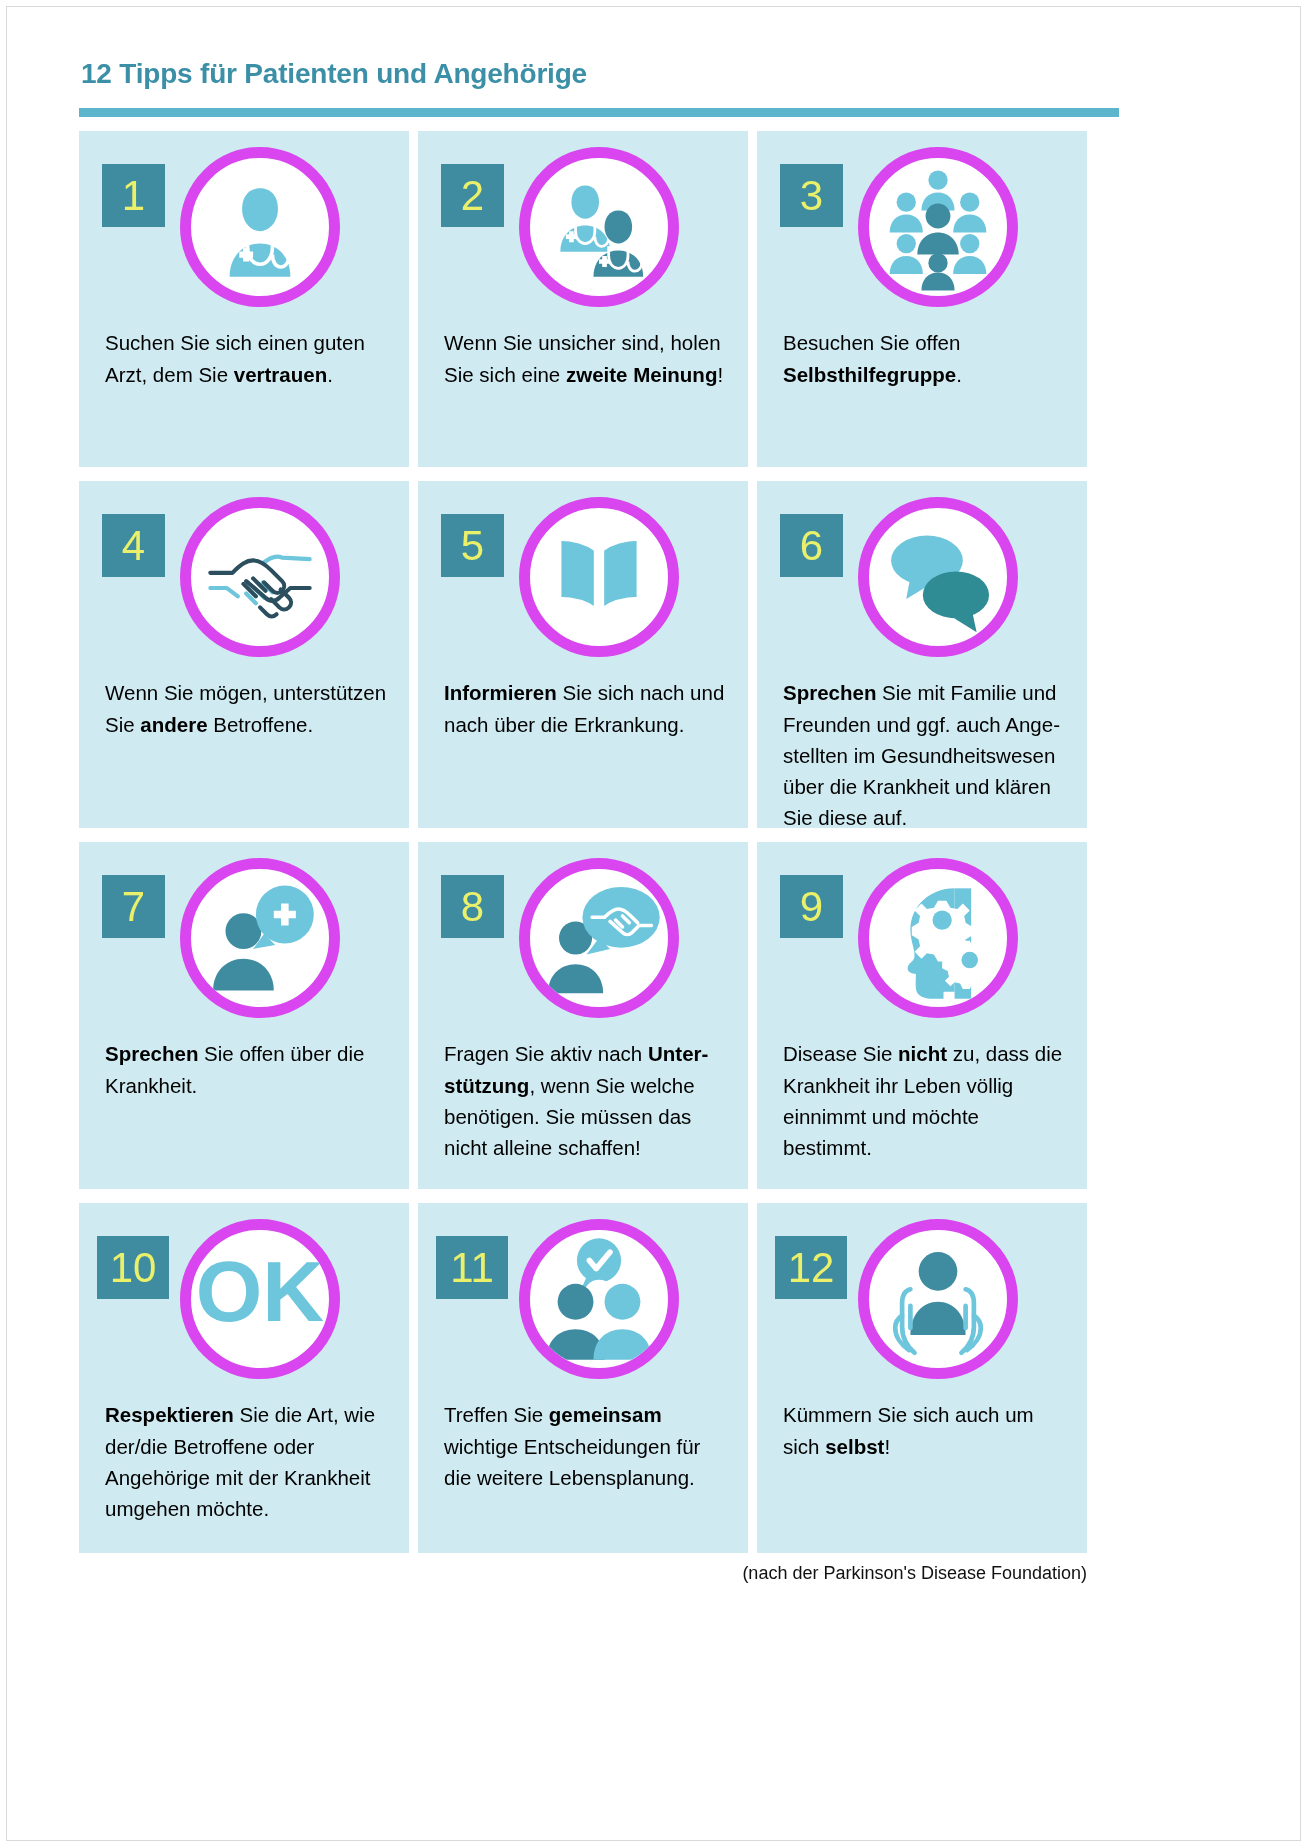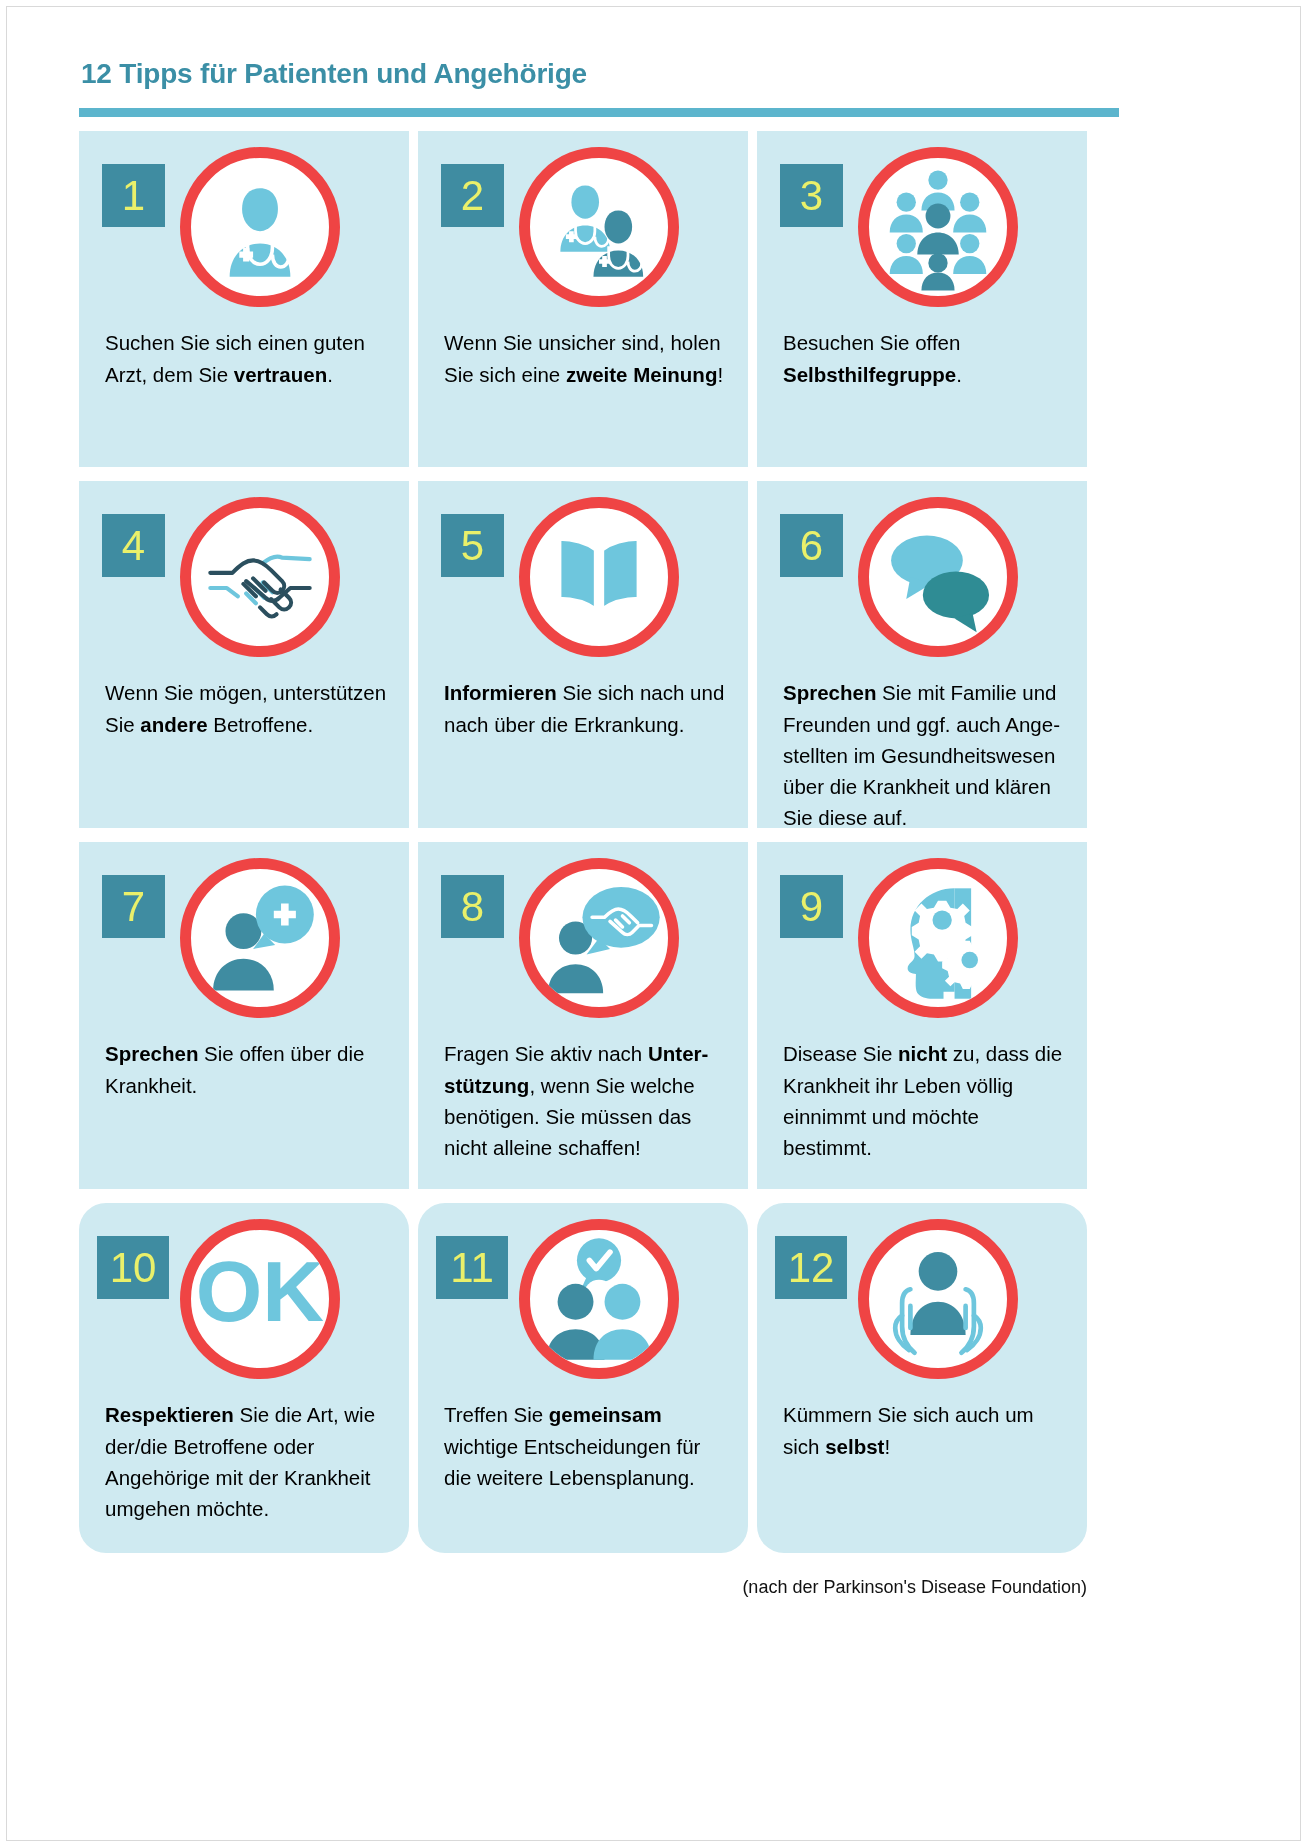--- a/index.html
+++ b/index.html
@@ -53,21 +53,21 @@
   }
   .cell {
     background: #cfeaf1;
     position: relative;
     padding: 0;
     box-sizing: border-box;
   }
   .row1 .cell { height: 336px; }
   .row2 .cell { height: 347px; }
   .row3 .cell { height: 347px; }
-  .row4 .cell { height: 350px; border-radius: 27px; }
+  .row4 .cell { height: 350px; }
 
   .cell-top {
     position: relative;
     height: 196px;
   }
   .num-badge {
     position: absolute;
     left: 23px;
     top: 33px;
     width: 63px;
@@ -84,40 +84,40 @@
     left: 18px;
   }
   .icon-circle {
     position: absolute;
     left: 101px;
     top: 16px;
     width: 160px;
     height: 160px;
     border-radius: 50%;
     background: #ffffff;
-    border: 11px solid #ef4444;
+    border: 11px solid #d946ef;
     box-sizing: border-box;
     overflow: hidden;
   }
   .icon-circle svg { display: block; width: 100%; height: 100%; }
 
   .cell-text {
     position: absolute;
     left: 26px;
     right: 18px;
     top: 196px;
     font-size: 20.5px;
     line-height: 1.52;
     color: #000000;
     font-family: "Liberation Sans", sans-serif;
   }
   .cell-text b { font-weight: bold; }
 
   .footer {
-    margin-top: 24px;
+    margin-top: 10px;
     width: 1008px;
     text-align: right;
     font-size: 18px;
     color: #111111;
     padding-right: 2px;
   }
   .ok-text {
     font-size: 62px;
     font-weight: bold;
     fill: #6ec6dd;

